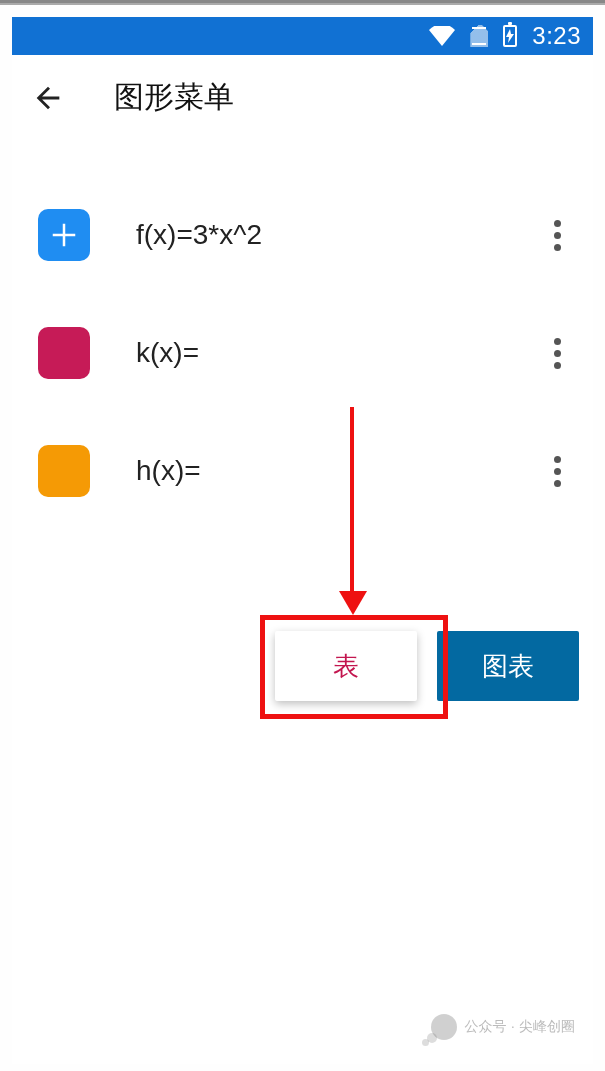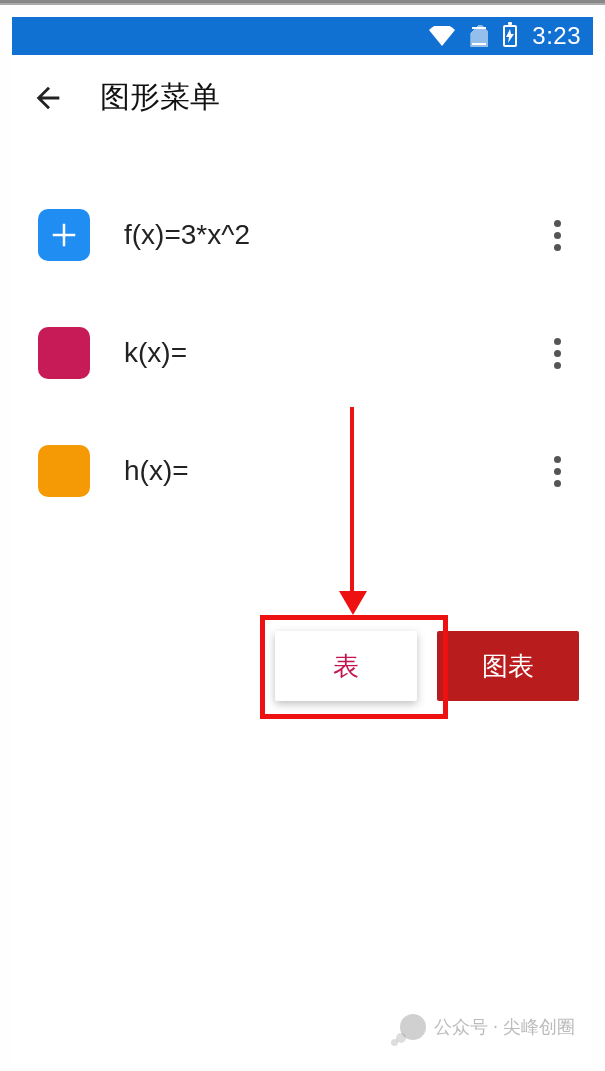--- a/index.html
+++ b/index.html
@@ -84,21 +84,21 @@
       font-size: 24px;
       font-weight: 500;
       letter-spacing: 0.5px;
     }
     .app-bar {
       height: 85px;
       background: #fff;
       display: flex;
       align-items: center;
       padding: 0 14px;
-      gap: 30px;
+      gap: 44px;
     }
     .back-btn {
       width: 44px;
       height: 44px;
       display: flex;
       align-items: center;
       justify-content: center;
       cursor: pointer;
     }
     .back-btn svg { display: block; }
@@ -108,20 +108,21 @@
       font-weight: 400;
     }
     .func-list {
       padding-top: 36px;
     }
     .func-item {
       display: flex;
       align-items: center;
       height: 118px;
       padding: 0 14px 0 26px;
+      gap: 12px;
     }
     .color-box {
       width: 52px;
       height: 52px;
       border-radius: 10px;
       display: flex;
       align-items: center;
       justify-content: center;
       flex-shrink: 0;
     }
@@ -168,21 +169,21 @@
       font-size: 26px;
       border-radius: 2px;
       cursor: pointer;
     }
     .btn-table {
       background: #fff;
       color: #c3164f;
       box-shadow: 0 3px 8px rgba(0,0,0,0.25);
     }
     .btn-chart {
-      background: #b91c1c;
+      background: #0369a1;
       color: #fff;
       text-align: center;
     }
     .highlight-box {
       position: absolute;
       top: 598px;
       left: 248px;
       width: 188px;
       height: 104px;
       border: 5px solid #e11;
@@ -215,22 +216,21 @@
       border-top: 24px solid #e11;
     }
     .watermark {
       position: absolute;
       bottom: 24px;
       right: 18px;
       display: flex;
       align-items: center;
       gap: 8px;
       color: rgba(120,120,120,0.5);
-      font-size: 18px;
-      font-family: Liberation Serif, serif;
+      font-size: 14px;
     }
     .watermark .wm-icon {
       width: 26px;
       height: 26px;
       border-radius: 50%;
       background: rgba(120,120,120,0.35);
       position: relative;
     }
     .watermark .wm-icon::before,
     .watermark .wm-icon::after {

